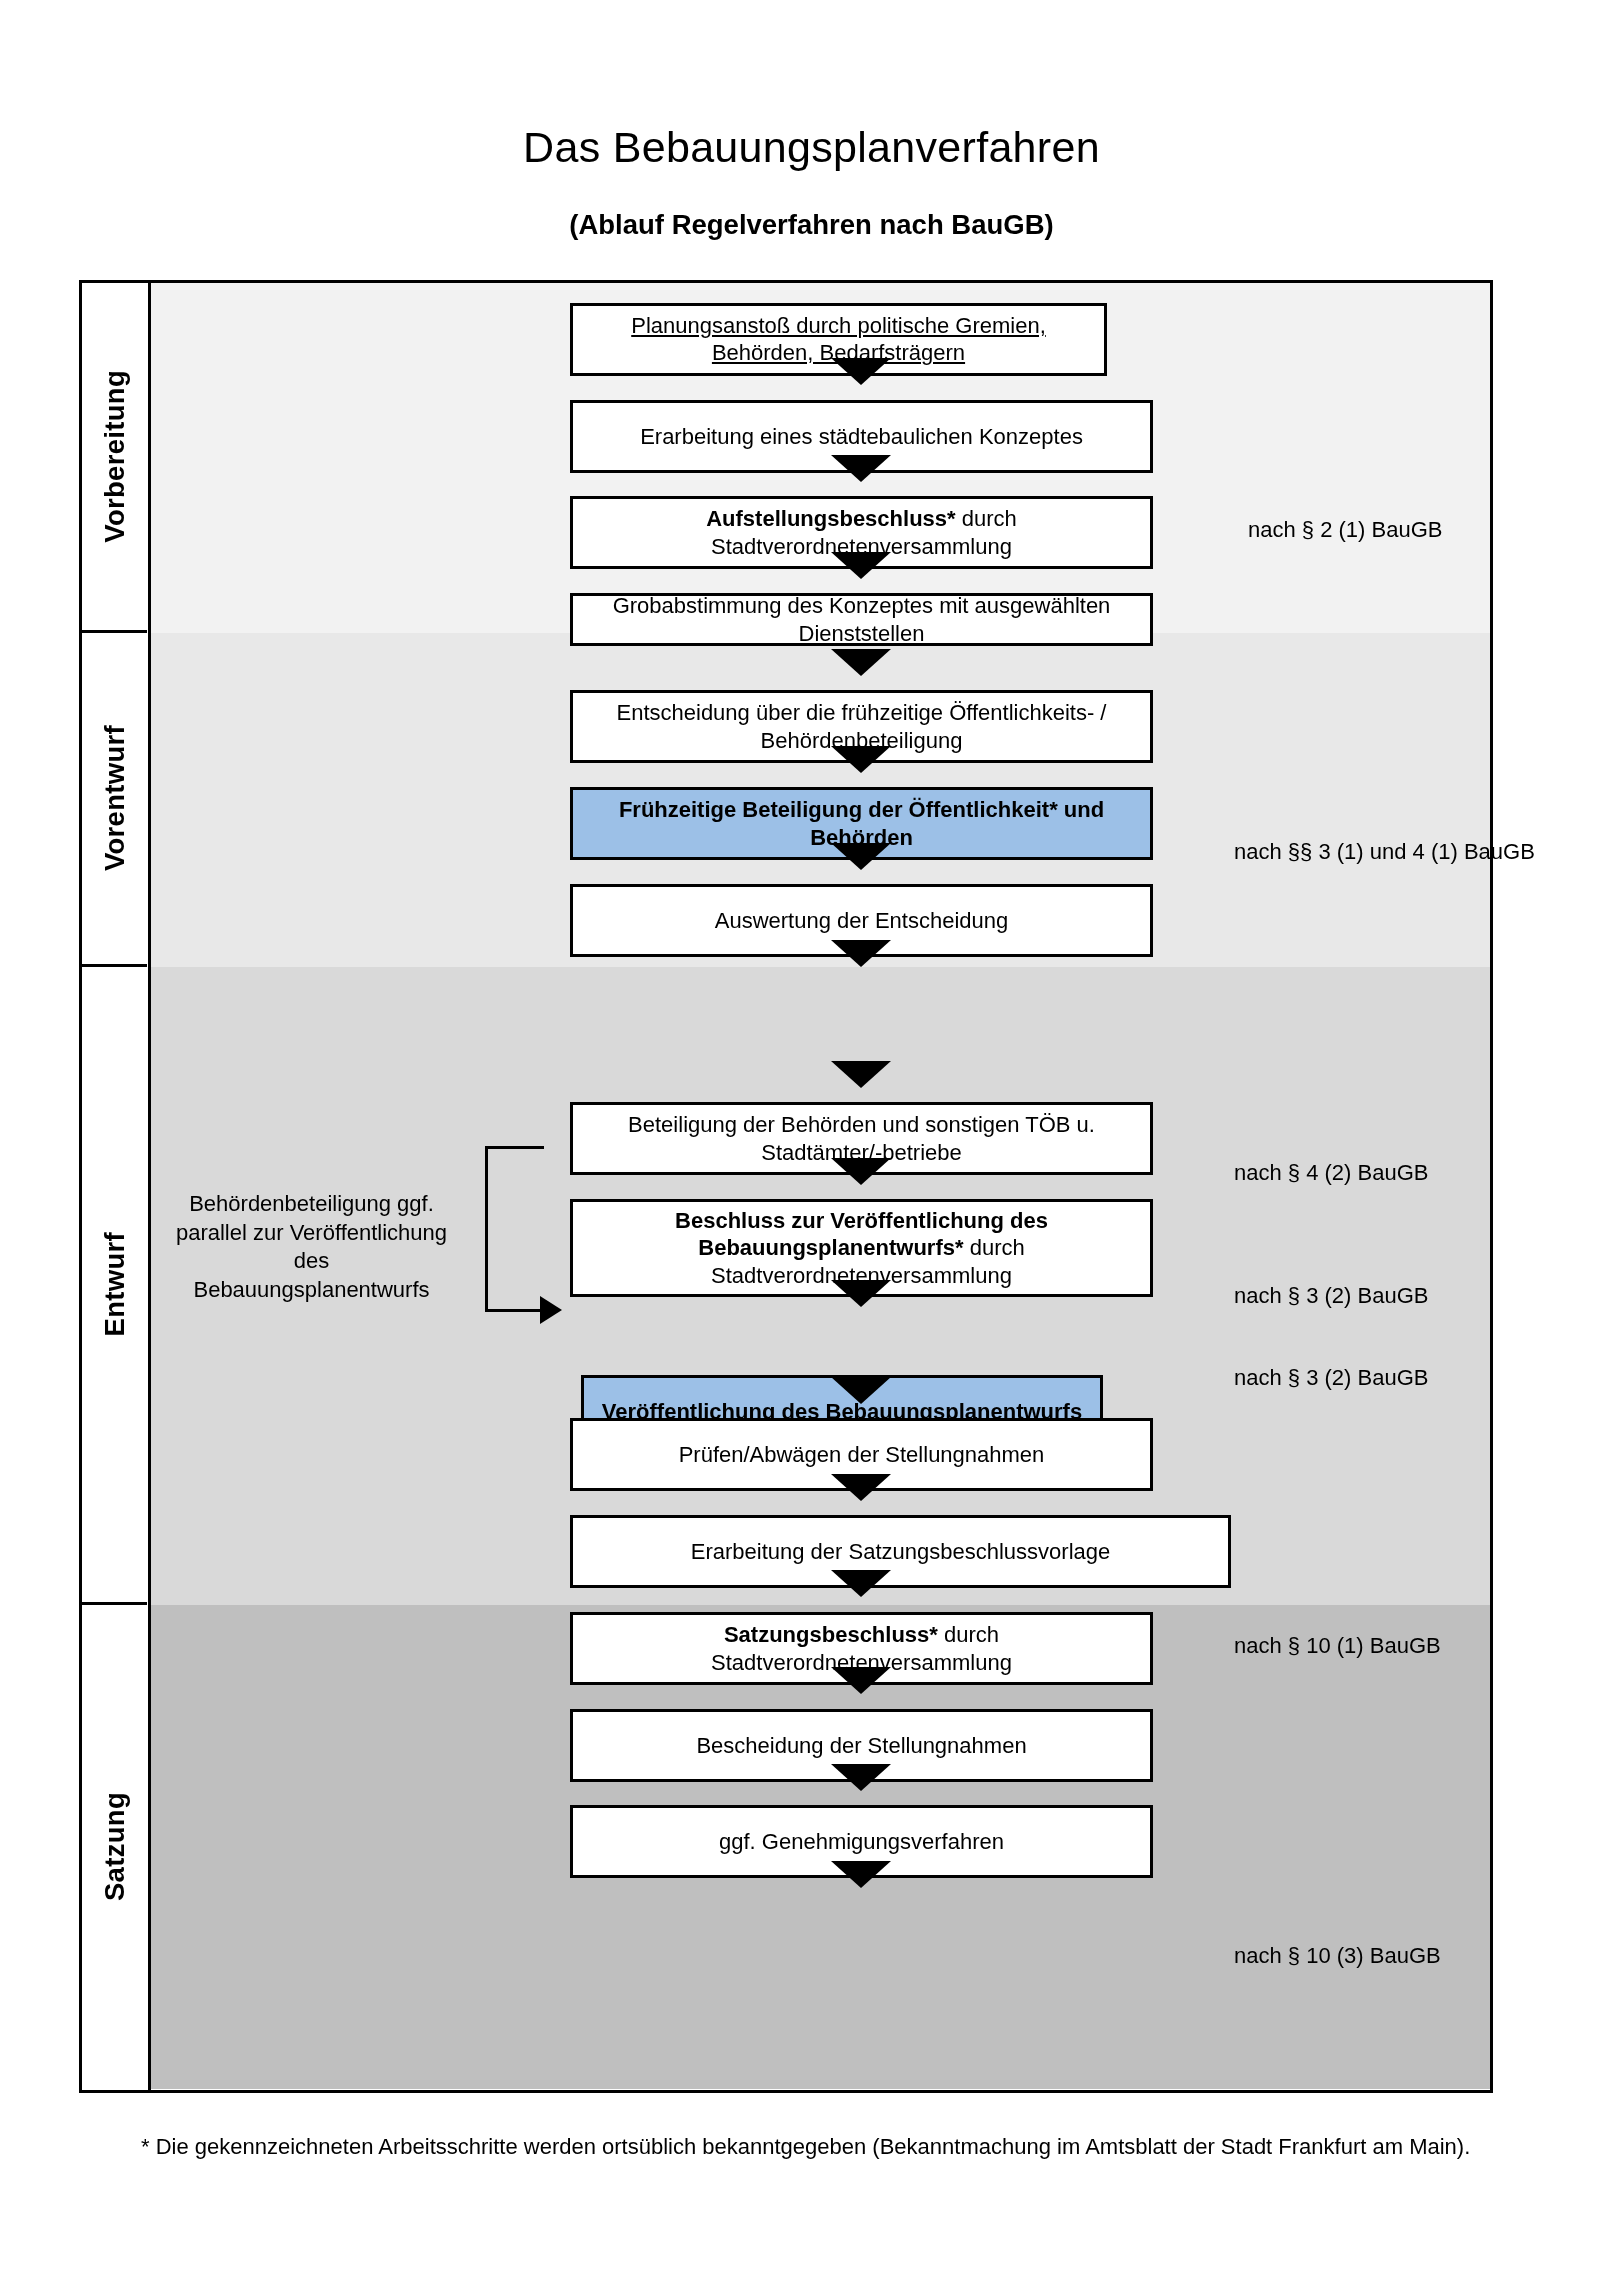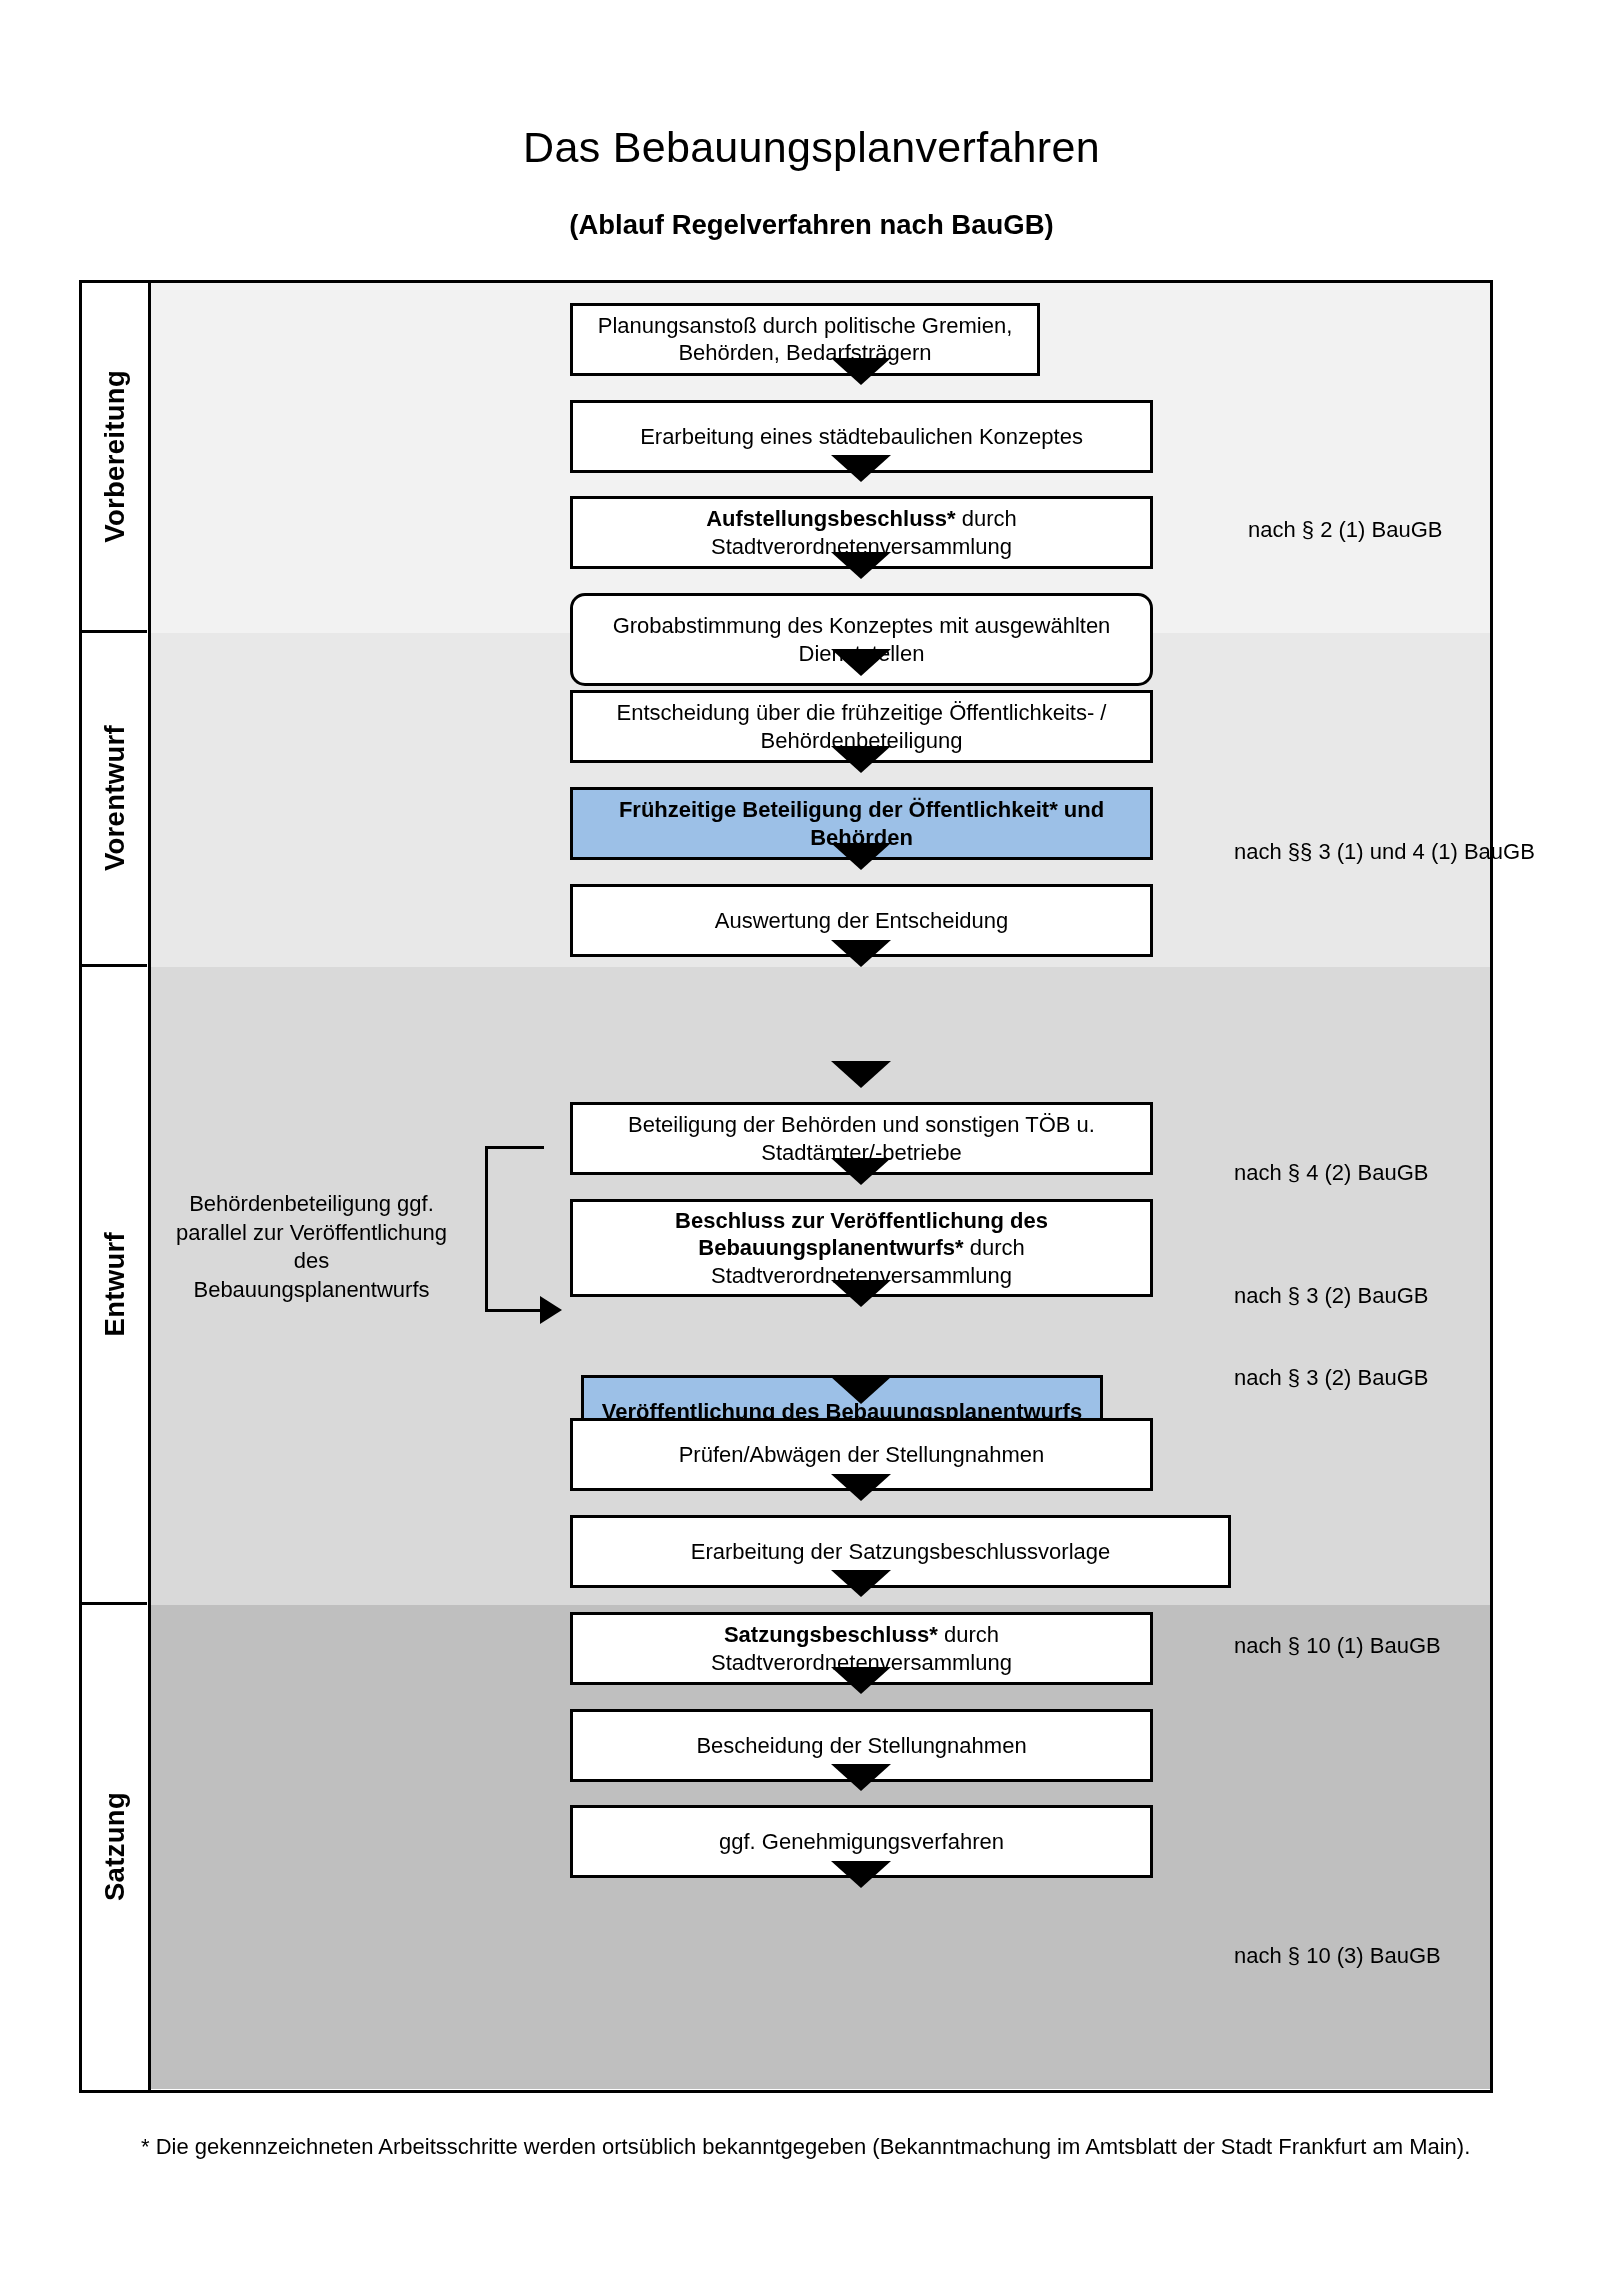--- a/index.html
+++ b/index.html
@@ -132,32 +132,32 @@
     </div>
   </div>
 
   <div class="side-note" style="left:92px;top:907px;width:275px;">Behördenbeteiligung ggf. parallel zur Veröffentlichung des Bebauungsplanentwurfs</div>
 
   <div class="loop-seg" style="left:403px;top:863px;width:59px;height:3.3px;"></div>
   <div class="loop-seg" style="left:403px;top:863px;width:3.3px;height:166px;"></div>
   <div class="loop-seg" style="left:403px;top:1026px;width:56px;height:3.3px;"></div>
   <div class="loop-head" style="left:458px;top:1013px;"></div>
 
-  <div class="fbox" style="left:488px;top:19.6px;width:470px;height:73px;">Planungsanstoß durch politische Gremien, Behörden, Bedarfsträgern</div>
+  <div class="fbox" style="left:488px;top:19.6px;width:537px;height:73px;text-decoration:underline;">Planungsanstoß durch politische Gremien, Behörden, Bedarfsträgern</div>
   <div class="arrow" style="left:749px;top:75px;"></div>
 
   <div class="fbox" style="left:488px;top:117px;width:583px;height:73px;">Erarbeitung eines städtebaulichen Konzeptes</div>
   <div class="arrow" style="left:749px;top:172px;"></div>
 
   <div class="fbox" style="left:488px;top:213px;width:583px;height:73px;">
     <span><b>Aufstellungsbeschluss*</b><span> durch Stadtverordnetenversammlung</span></span>
   </div>
   <div class="arrow" style="left:749px;top:269px;"></div>
 
-  <div class="fbox" style="left:488px;top:310px;width:583px;height:93px;border-radius:15px;">Grobabstimmung des Konzeptes mit ausgewählten Dienststellen</div>
+  <div class="fbox" style="left:488px;top:310px;width:583px;height:53px;">Grobabstimmung des Konzeptes mit ausgewählten Dienststellen</div>
   <div class="arrow" style="left:749px;top:366px;"></div>
 
   <div class="fbox" style="left:488px;top:407px;width:583px;height:73px;">Entscheidung über die frühzeitige Öffentlichkeits- / Behördenbeteiligung</div>
   <div class="arrow" style="left:749px;top:463px;"></div>
 
   <div class="fbox blue" style="left:488px;top:504px;width:583px;height:73px;">
     <b>Frühzeitige Beteiligung der Öffentlichkeit* und Behörden</b>
   </div>
   <div class="arrow" style="left:749px;top:560px;"></div>
 

